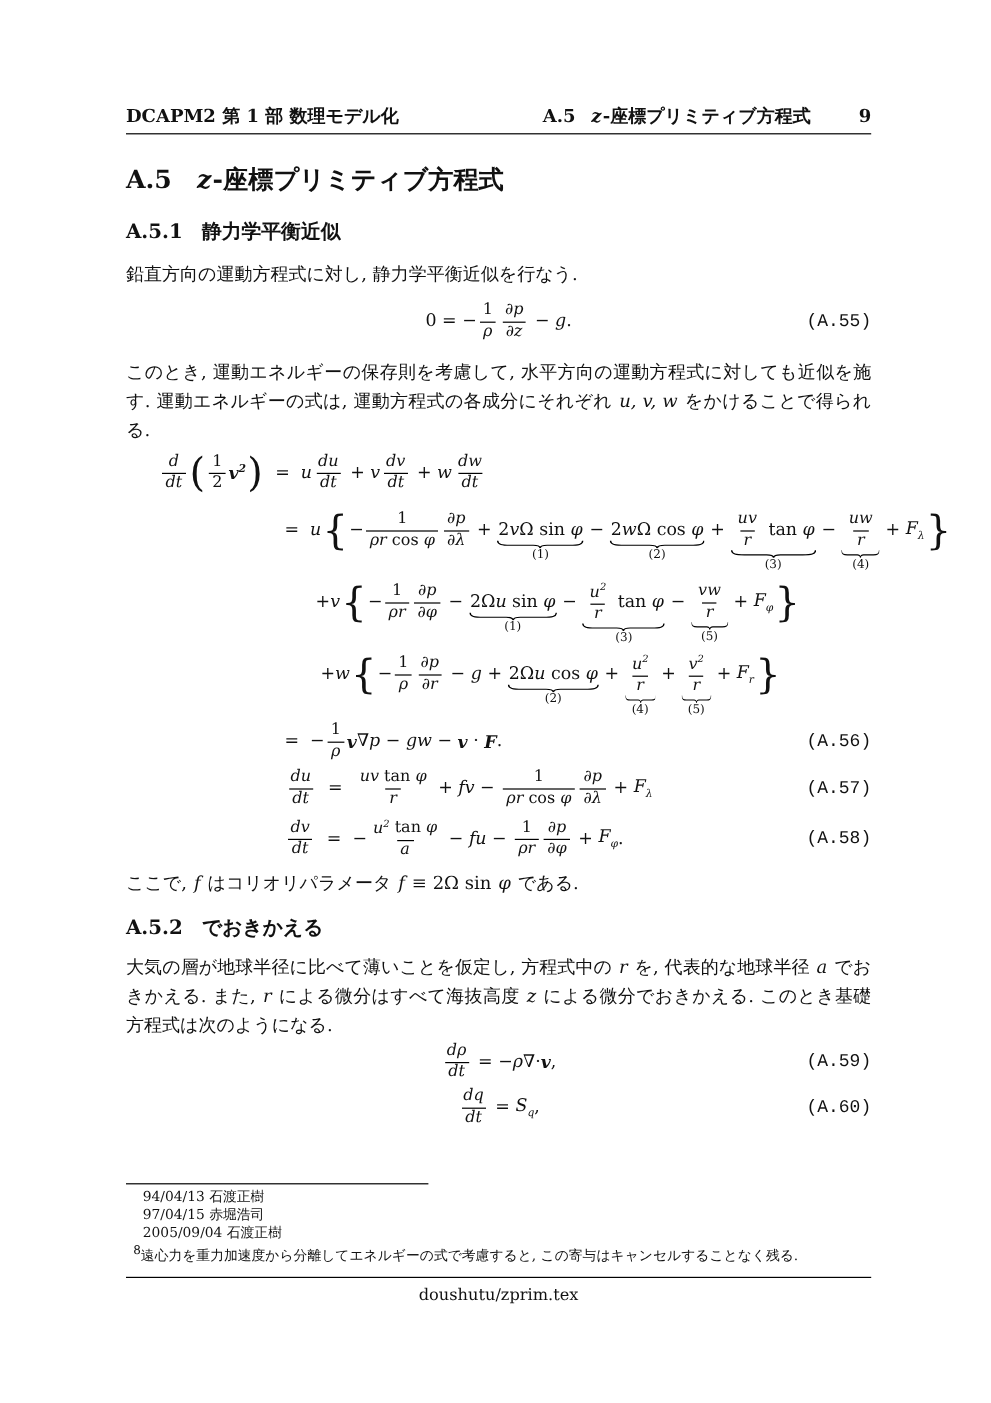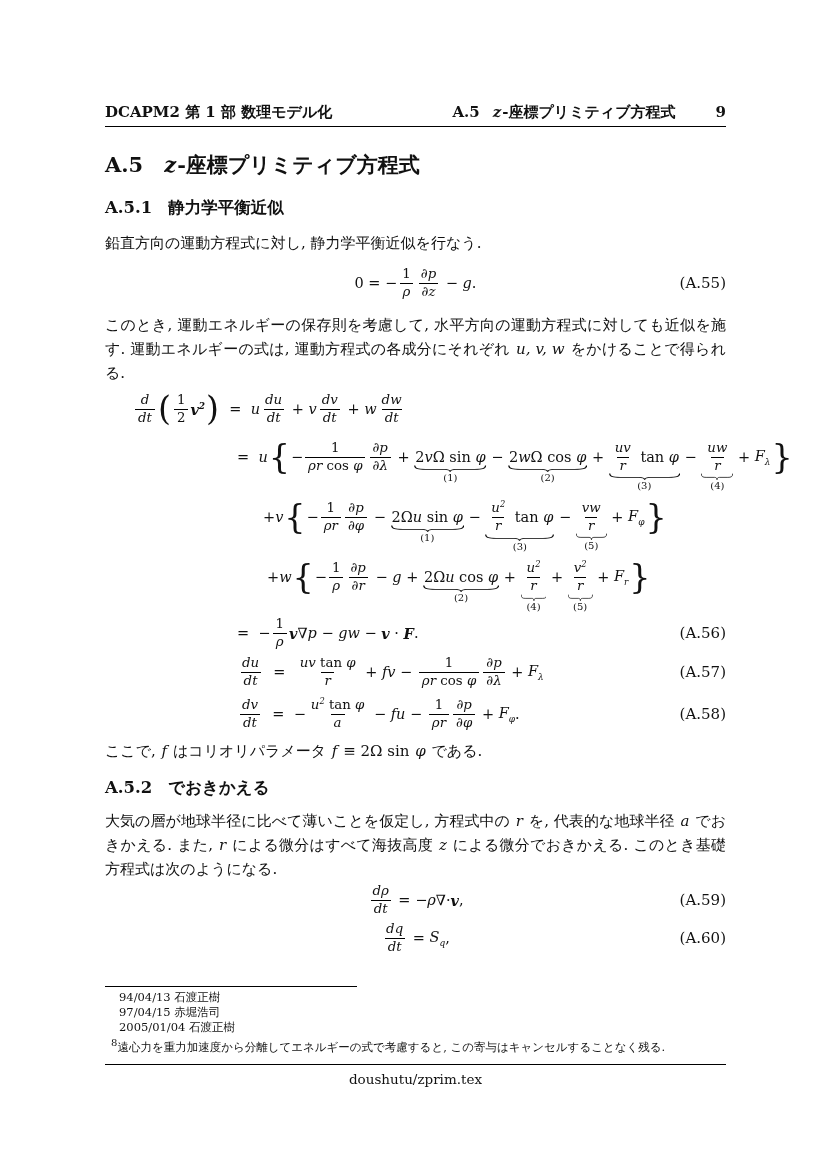--- a/index.html
+++ b/index.html
@@ -3,21 +3,21 @@
 <meta charset="utf-8">
 <style>
   html,body{margin:0;padding:0;background:#fff;}
   .page{position:relative;width:826px;height:1169px;background:#ffffff;color:#111;
         font-family:"DejaVu Serif","Liberation Serif",serif;box-sizing:border-box;
         padding:88px 100px 0 105px;overflow:hidden;}
   
   .rhead{display:flex;align-items:baseline;font-weight:bold;font-size:15px;}
   .rh-left{flex:1;}
   .rh-right{display:flex;align-items:baseline;gap:12px;}
-  .rh-title{margin-right:16px;margin-top:15px;}
+  .rh-title{margin-right:16px;}
   .rh-page{margin-left:12px;}
   .rule{border-top:1.5px solid #000;margin-top:4px;}
   
   h1{font-size:21px;margin:24px 0 0 0;font-weight:bold;}
   h1 .secnum{margin-right:20px;}
   h2{font-size:16.5px;margin:18px 0 0 0;font-weight:bold;}
   h2.second{margin-top:14px;}
   h2 .secnum{margin-right:16px;}
   
   p.body{font-size:15px;line-height:24px;margin:12px 0 0 0;text-align:justify;}
@@ -41,21 +41,21 @@
   .den{border-top:1px solid #000;padding-top:1px;}
   .big{font-size:230%;font-weight:300;line-height:0.85;margin:0 1px;}
   .ub{display:inline-flex;flex-direction:column;align-items:center;position:relative;margin:0 1px;}
   .ubtop{display:inline-flex;align-items:center;}
   .ubhang{position:absolute;top:100%;left:-1px;right:-1px;display:flex;flex-direction:column;align-items:center;}
   .ubsvg{width:100%;height:7px;display:block;}
   .ublbl{font-size:10px;margin-top:0;}
   
   .eq-row{position:relative;display:flex;align-items:center;}
   .eq-center{flex:1;display:flex;justify-content:center;}
-  .eq-tag{position:absolute;right:0;top:50%;transform:translateY(-50%);font-size:15px;}
+  .eq-tag{position:absolute;right:0;top:50%;transform:translateY(-50%);font-size:15px;font-family:Liberation Mono, monospace;}
   .eq-a55{margin:6px 0;height:44px;}
   .a56{margin-top:4px;}
   .a56 .a56line{display:flex;align-items:center;position:relative;}
   .a56 .a56line:nth-child(1){margin-left:28px;height:40px;margin-bottom:6px;}
   .a56 .a56line:nth-child(2){margin-left:132px;height:44px;margin-bottom:16px;}
   .a56 .a56line:nth-child(3){margin-left:158px;height:44px;margin-bottom:16px;}
   .a56 .a56line:nth-child(4){margin-left:162px;height:44px;margin-bottom:16px;}
   .a56 .a56line:nth-child(5){margin-left:132px;height:36px;}
   .eq-5758{height:42px;}
   .eq-5758 .mrow{margin-left:132px;}
@@ -292,21 +292,21 @@
           <span class="mt">,</span>
         </span>
       </span>
     <span class="eq-tag">(A.60)</span>
   </div>
 
   <div class="footnotes">
     <div class="fn-rule"></div>
     <div class="fn-line">94/04/13 石渡正樹</div>
     <div class="fn-line">97/04/15 赤堀浩司</div>
-    <div class="fn-line">2005/01/04 石渡正樹</div>
+    <div class="fn-line">2005/09/04 石渡正樹</div>
     <div class="fn8"><sup class="fnmark">8</sup><span>遠心力を重力加速度から分離してエネルギーの式で考慮すると, この寄与はキャンセルすることなく残る.</span></div>
   </div>
 
   <div class="pfooter">
     <div class="rule"></div>
     <div class="pf-row">
       <span>doushutu/zprim.tex</span>
     </div>
   </div>
 

